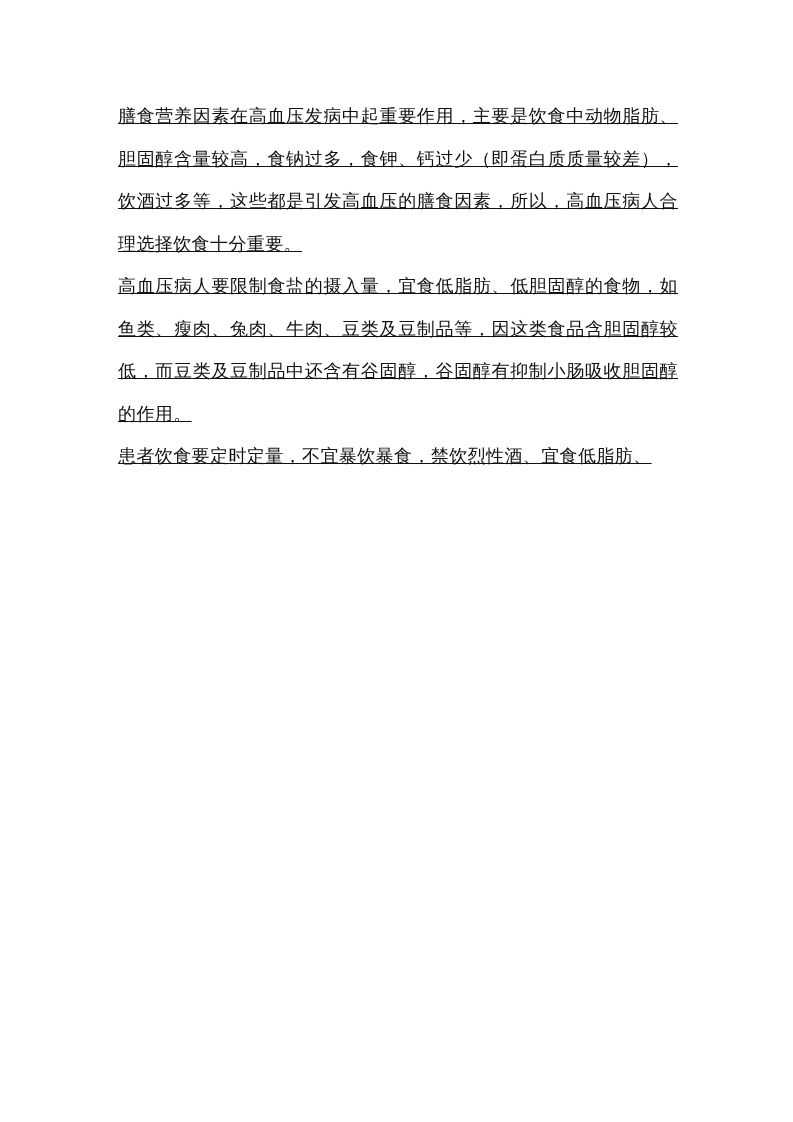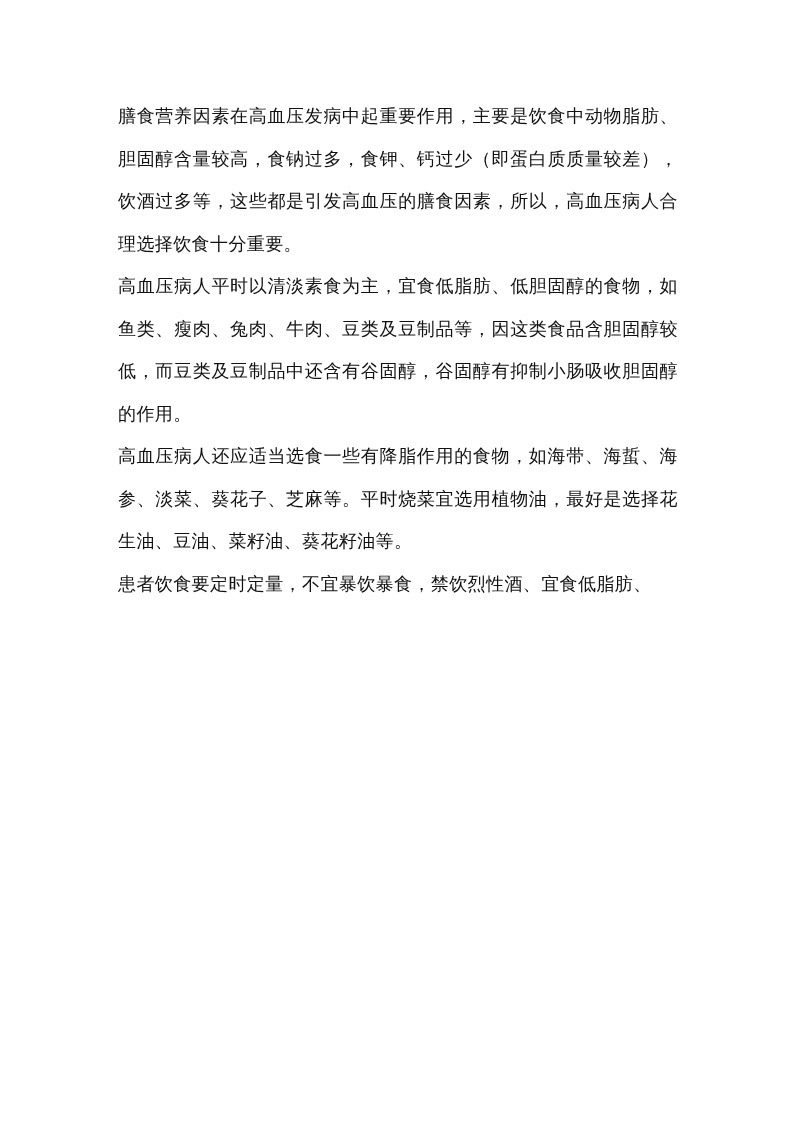--- a/index.html
+++ b/index.html
@@ -22,23 +22,23 @@
       width: 560px;
     }
     .para {
       margin: 0;
       font-size: 18px;
       line-height: 42.5px;
       letter-spacing: 0.4px;
       text-align: justify;
       text-justify: inter-character;
       word-break: break-all;
+      text-decoration: underline;
     }
   </style>
 </head>
 <body>
 
 <div class="page">
   <p class="para">膳食营养因素在高血压发病中起重要作用，主要是饮食中动物脂肪、胆固醇含量较高，食钠过多，食钾、钙过少（即蛋白质质量较差），饮酒过多等，这些都是引发高血压的膳食因素，所以，高血压病人合理选择饮食十分重要。</p>
-  <p class="para">高血压病人平时以清淡素食为主，宜食低脂肪、低胆固醇的食物，如鱼类、瘦肉、兔肉、牛肉、豆类及豆制品等，因这类食品含胆固醇较低，而豆类及豆制品中还含有谷固醇，谷固醇有抑制小肠吸收胆固醇的作用。</p>
-  <p class="para">高血压病人还应适当选食一些有降脂作用的食物，如海带、海蜇、海参、淡菜、葵花子、芝麻等。平时烧菜宜选用植物油，最好是选择花生油、豆油、菜籽油、葵花籽油等。</p>
+  <p class="para">高血压病人要限制食盐的摄入量，宜食低脂肪、低胆固醇的食物，如鱼类、瘦肉、兔肉、牛肉、豆类及豆制品等，因这类食品含胆固醇较低，而豆类及豆制品中还含有谷固醇，谷固醇有抑制小肠吸收胆固醇的作用。</p>
   <p class="para">患者饮食要定时定量，不宜暴饮暴食，禁饮烈性酒、宜食低脂肪、</p>
 </div>
 
 </body></html>

